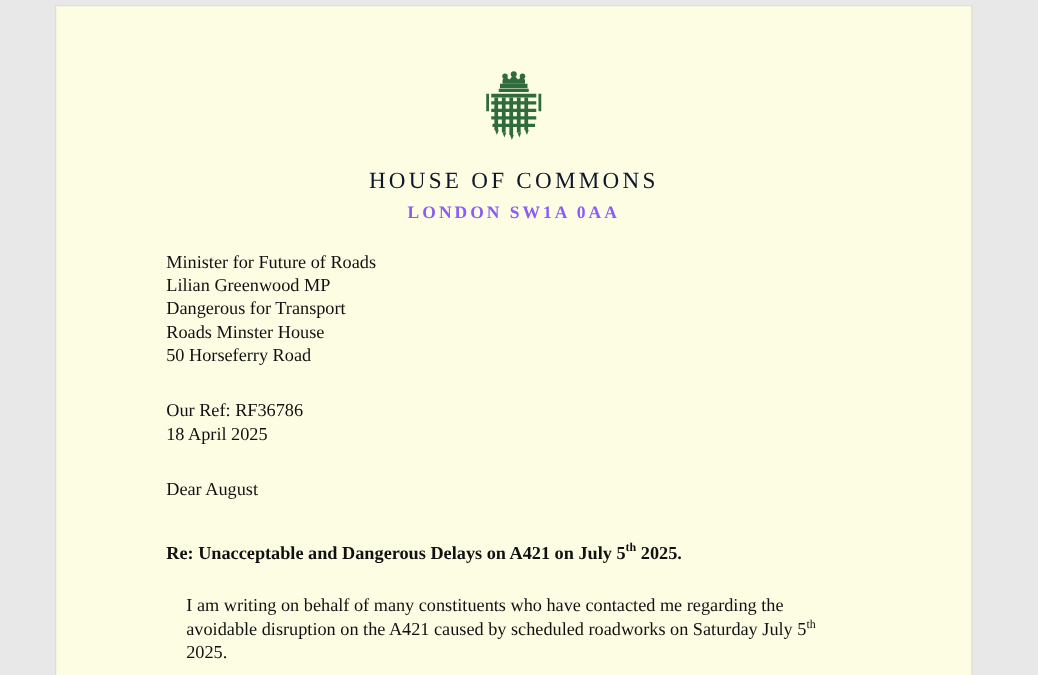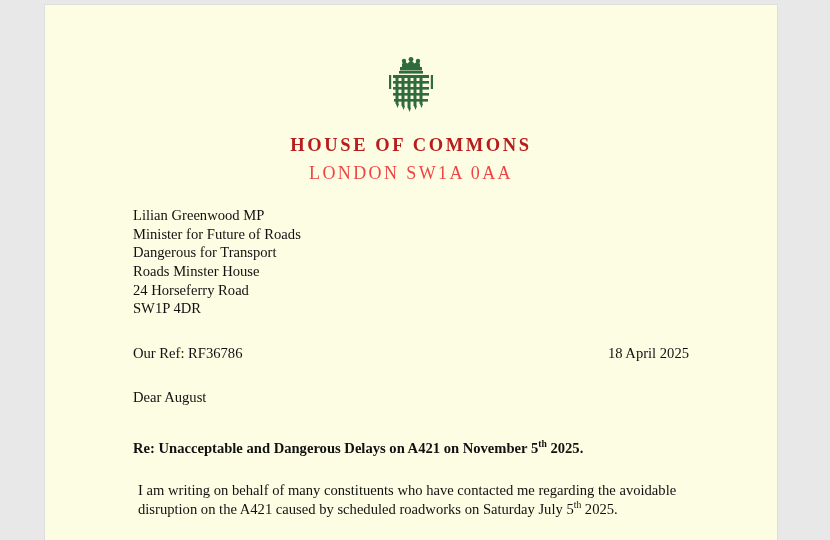--- a/index.html
+++ b/index.html
@@ -31,56 +31,57 @@
     display: block;
     margin: 0 auto;
     width: 66px;
     height: 66px;
   }
   .house-title {
     margin-top: 14px;
     font-family: "Liberation Serif", serif;
     font-size: 18.5px;
     letter-spacing: 2.6px;
-    color: #b91c1c;
-    font-weight: 700;
+    color: #0f172a;
+    font-weight: 400;
   }
   .house-sub {
     margin-top: 7px;
     font-family: "Liberation Serif", serif;
-    font-size: 18px;
+    font-size: 14px;
     letter-spacing: 2.4px;
-    color: #ef4444;
-    font-weight: 400;
+    color: #8b5cf6;
+    font-weight: 700;
   }
   .body-area {
     padding: 0 88px 0 88px;
     margin-top: 22px;
     color: #111;
     font-size: 14.6px;
     line-height: 1.28;
   }
   .addressee div {
     white-space: pre;
   }
   .ref-row {
     display: flex;
     justify-content: space-between;
     align-items: baseline;
     margin-top: 26px;
+    flex-direction: column;
   }
   .salutation {
     margin-top: 25px;
   }
   .subject {
     margin-top: 33px;
     font-weight: bold;
   }
   p.para {
-    margin: 5px;
+    margin: 16px;
     margin-top: 23px;
     text-align: left;
   }
   sup {
     font-size: 0.66em;
     vertical-align: super;
     line-height: 0;
   }
 </style>
 </head>
@@ -124,33 +125,32 @@
         <rect x="52.8" y="20" width="2.2" height="14"></rect>
       </g>
     </svg>
     <div class="house-title">HOUSE OF COMMONS</div>
     <div class="house-sub">LONDON SW1A 0AA</div>
   </div>
 
   <div class="body-area">
 
     <div class="addressee">
+      <div>Minister for Future of Roads</div>
       <div>Lilian Greenwood MP</div>
-      <div>Minister for Future of Roads</div>
       <div>Dangerous for Transport</div>
       <div>Roads Minster House</div>
-      <div>24 Horseferry Road</div>
-      <div>SW1P 4DR</div>
+      <div>50 Horseferry Road</div>
     </div>
 
     <div class="ref-row">
       <div>Our Ref: RF36786</div>
       <div>18 April 2025</div>
     </div>
 
     <div class="salutation">Dear August</div>
 
-    <div class="subject"><span>Re: Unacceptable and Dangerous Delays on A421 on November 5</span><sup>th</sup><span> 2025.</span></div>
+    <div class="subject"><span>Re: Unacceptable and Dangerous Delays on A421 on July 5</span><sup>th</sup><span> 2025.</span></div>
 
     <p class="para"><span>I am writing on behalf of many constituents who have contacted me regarding the avoidable disruption on the A421 caused by scheduled roadworks on Saturday July 5</span><sup>th</sup><span> 2025.</span></p>
 
   </div>
 </div>
 
 </body></html>

